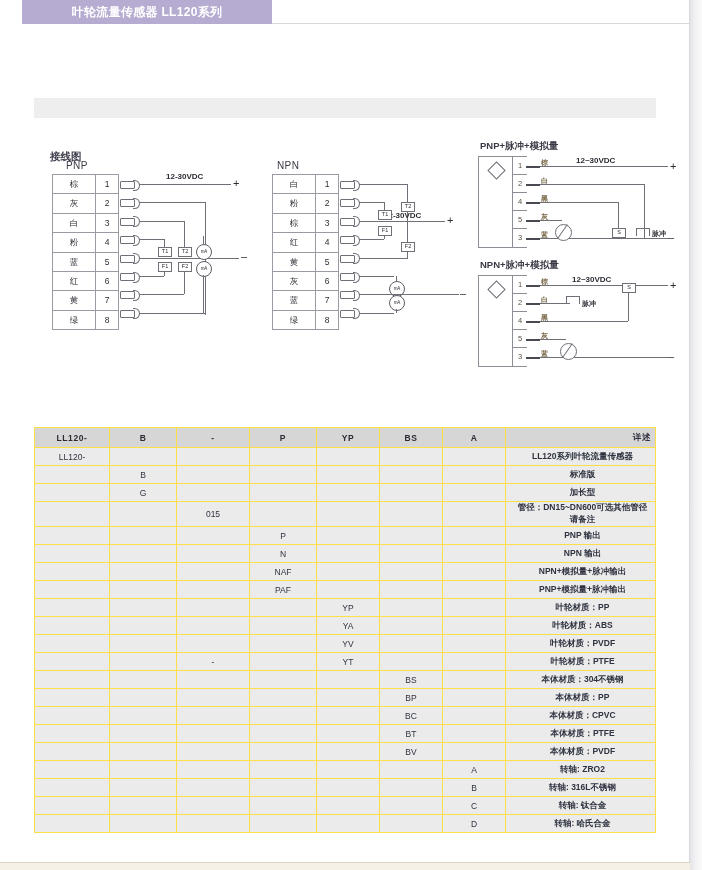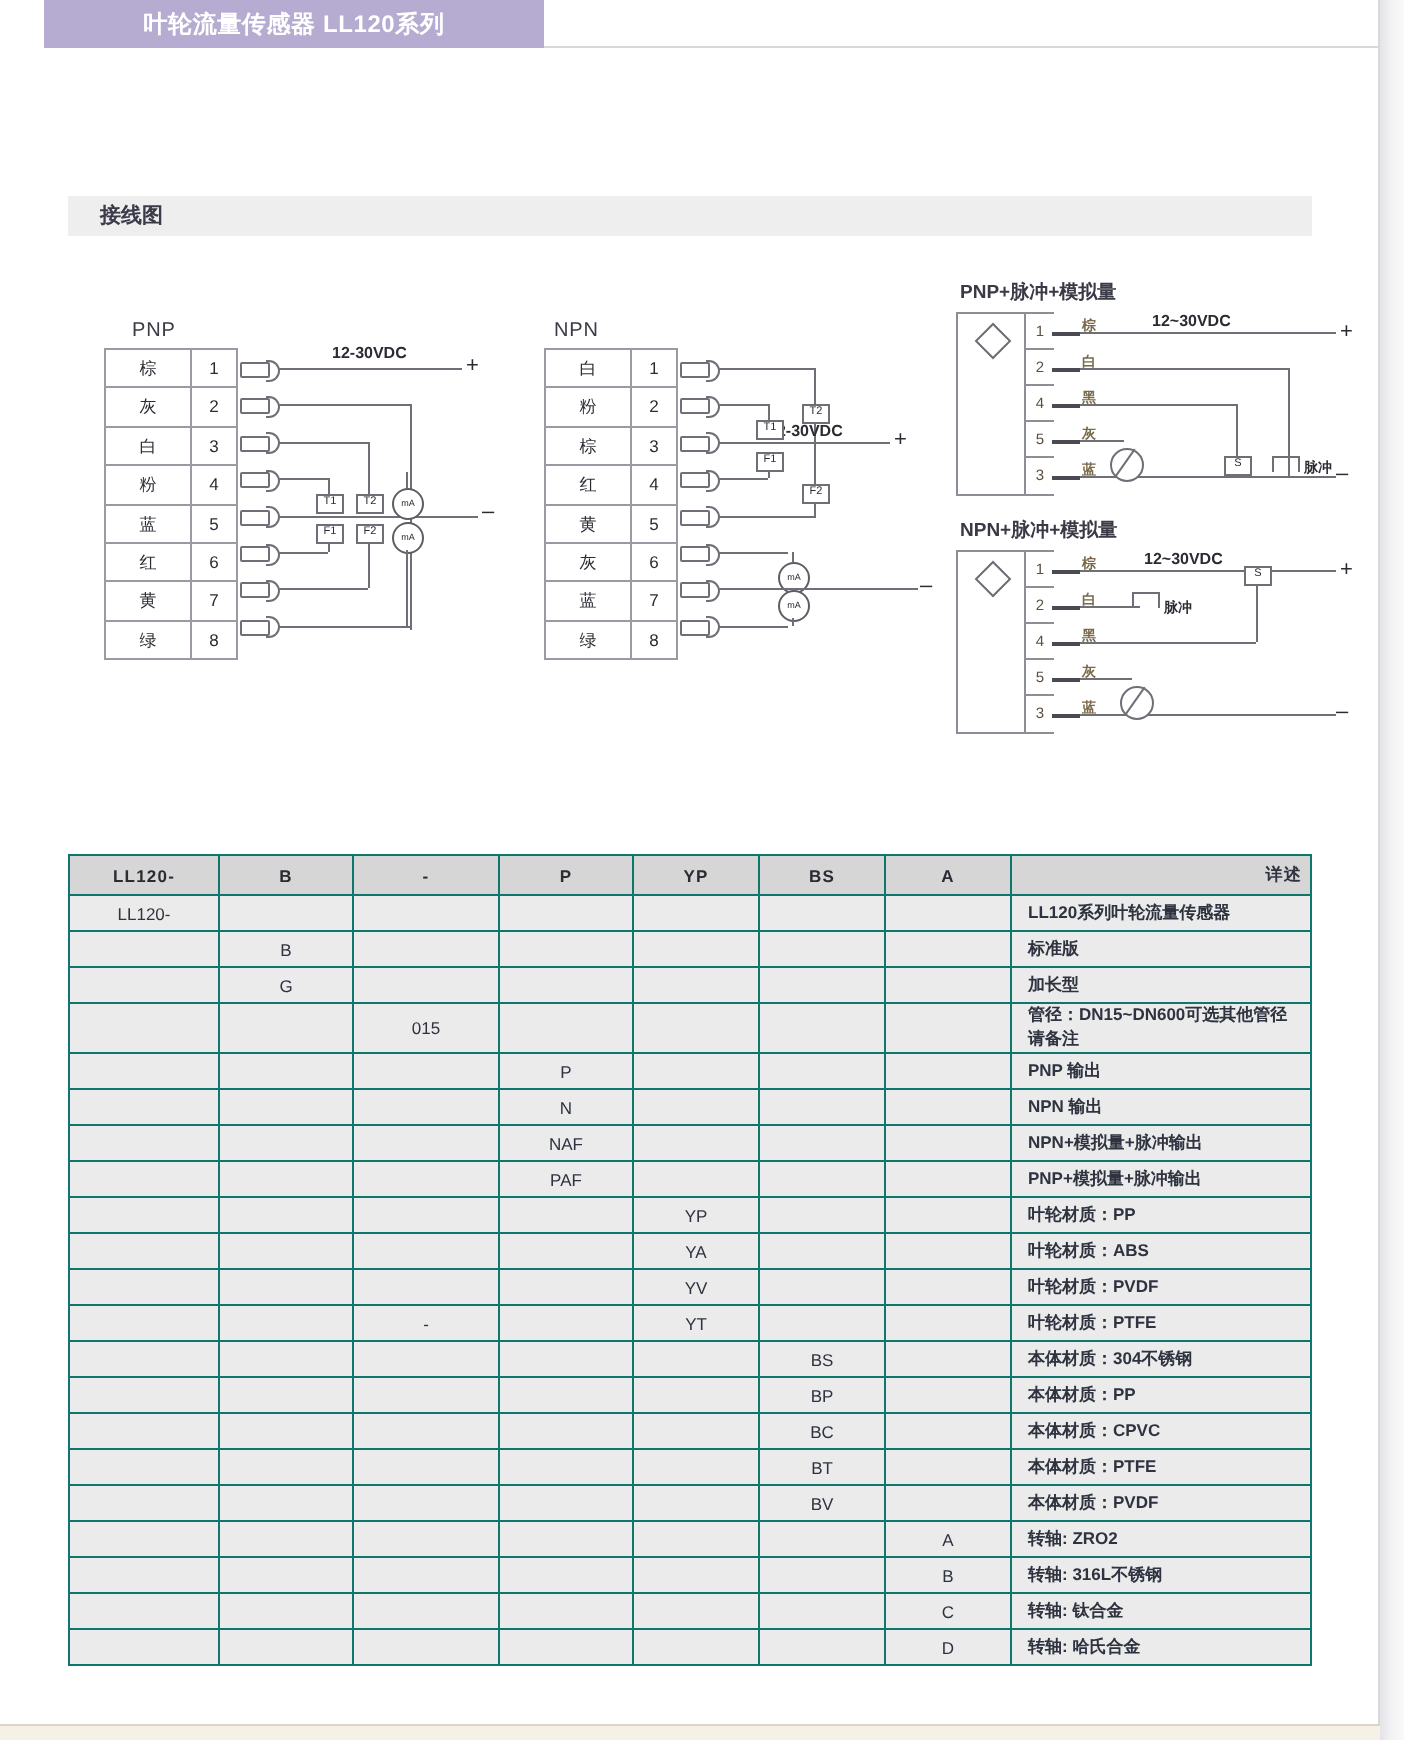--- a/index.html
+++ b/index.html
@@ -36,21 +36,21 @@
     background:#d8d8dc;
   }
 
   
   .section{
     position:absolute;left:34px;width:622px;height:20px;
     background:#eeeeee;
   }
   .section b{
     display:block;line-height:20px;padding-left:16px;
-    font-size:10.5px;color:#3b3b4a;font-weight:bold;
+    font-size:10.5px;color:#3b3b4a;font-weight:bold;margin-top:48px;
   }
   #sec-wiring{top:98px;}
   #sec-order{top:393px;}
 
   
   .wire-area{position:absolute;left:0;top:0;width:690px;height:870px;pointer-events:none;}
   .dgram-label{
     position:absolute;font-size:9.5px;color:#3a3a46;font-weight:bold;
     white-space:nowrap;
   }
@@ -134,36 +134,36 @@
   }
   .analog-slash{
     position:absolute;width:1px;height:17px;background:#6f6f78;
     transform:rotate(35deg);
   }
 
   
   .ordertable{
     position:absolute;left:34px;top:427px;width:622px;
     border-collapse:separate;border-spacing:1px;
-    background:#0f766e;
+    background:#fde047;
   }
   .ordertable td,.ordertable th{
     background:#ebebeb;
     height:17px;padding:0 4px;
     font-size:8.5px;color:#2f3340;
     text-align:center;vertical-align:middle;
     font-weight:normal;
     box-sizing:border-box;
   }
   .ordertable thead th{
     background:#d6d6d6;color:#2b2b33;font-weight:bold;letter-spacing:.6px;
     height:19px;
   }
   .ordertable td.desc,.ordertable th.desc{
-    text-align:left;padding-left:8px;font-weight:bold;color:#2f3340;
+    text-align:center;padding-left:8px;font-weight:bold;color:#2f3340;
   }
   .ordertable th.desc{text-align:right;padding-left:0;}
   .col1{width:74px;}.col2{width:66px;}.col3{width:72px;}.col4{width:66px;}
   .col5{width:62px;}.col6{width:62px;}.col7{width:62px;}
 
   .footer-strip{
     position:absolute;left:0;top:862px;width:690px;height:8px;
     background:#f6f1e7;border-top:1px solid #dcd5c6;
   }
 </style>

